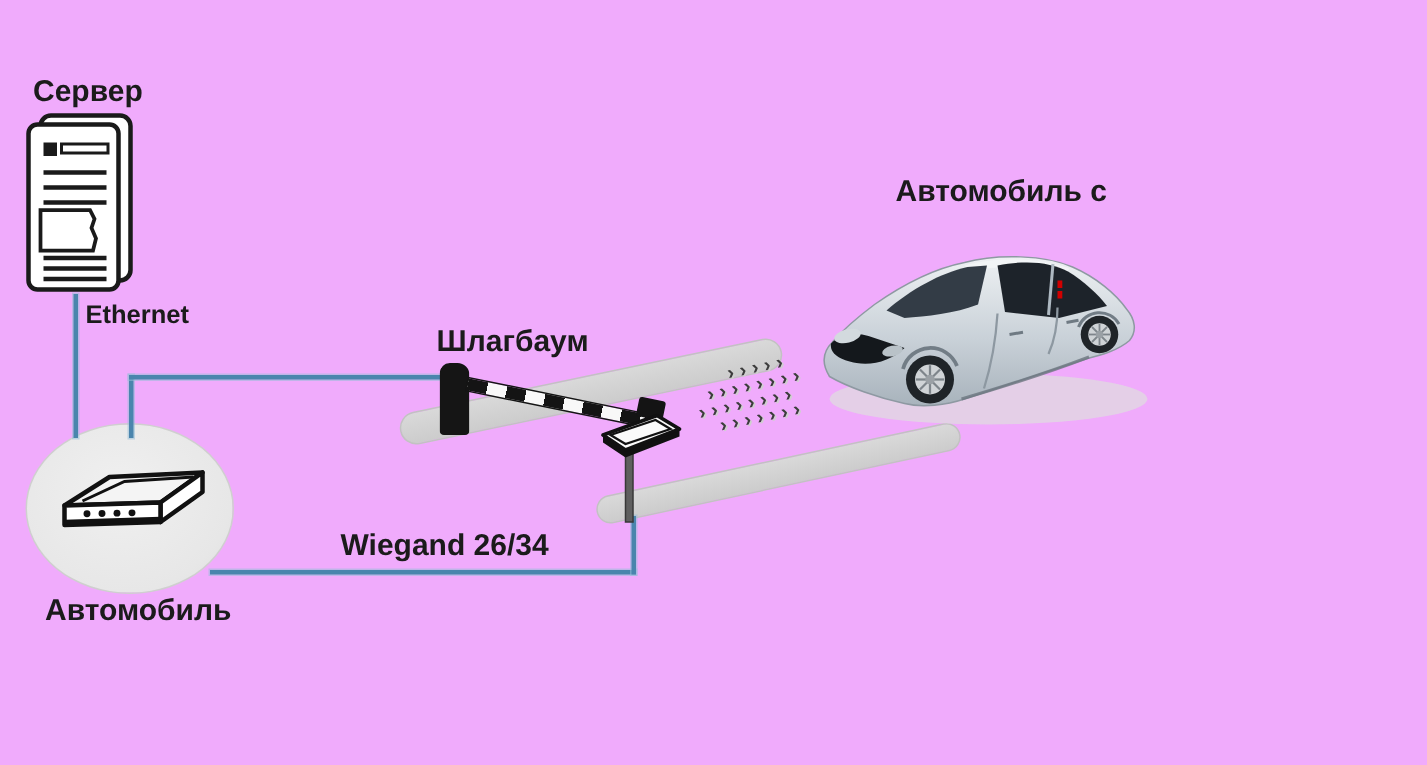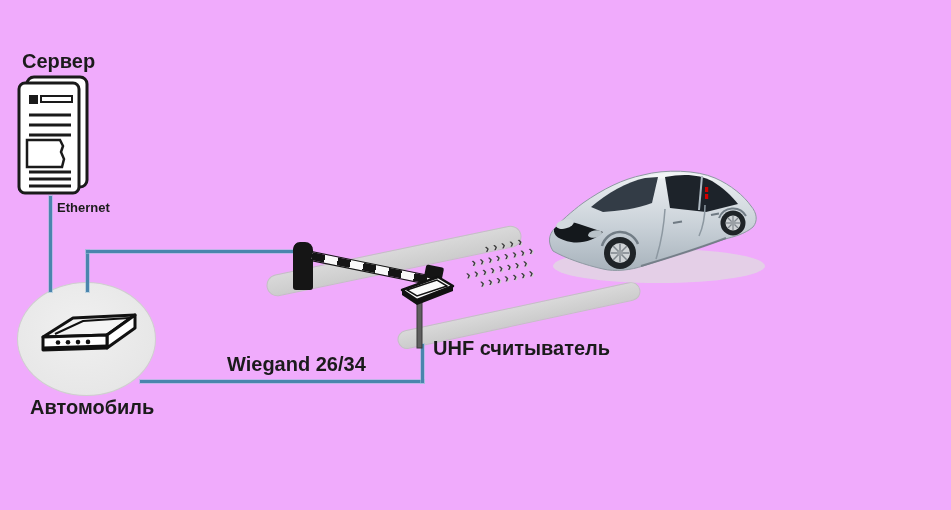--- a/index.html
+++ b/index.html
@@ -38,21 +38,21 @@
     position:absolute;left:17px;top:282px;width:137px;height:112px;border-radius:50%;
     background:radial-gradient(ellipse at 45% 40%, #f0f0f0 0%, #e7e7e7 70%, #dedede 100%);
     border:1px solid #cfcfcf;z-index:1;
   }
   svg{position:absolute;overflow:visible;}
   #server-svg{left:12px;top:72px;z-index:3;}
   #controller-svg{left:25px;top:305px;z-index:3;}
   #reader-svg{left:396px;top:272px;z-index:3;}
   #car-svg{left:545px;top:165px;z-index:3;}
   #server-label{left:22px;top:50px;}
-  #ethernet-label{left:57px;top:200px;font-size:13px;}
+  #ethernet-label{left:57px;top:200px;font-size:17px;}
   #controller-label{left:30px;top:396px;}
   #barrier-label{left:291px;top:217px;}
   #wiegand-label{left:227px;top:353px;}
   #reader-label{left:433px;top:337px;z-index:4;}
   #car-label{left:597px;top:117px;line-height:22px;white-space:normal;width:170px;}
   #eth-cable{left:49px;top:196px;width:3px;height:96px;}
   #barrier-cable-v{left:86px;top:250px;width:3px;height:42px;}
   #barrier-cable-h{left:86px;top:250px;width:210px;height:3px;}
   #wiegand-cable-h{left:140px;top:380px;width:284px;height:3px;}
   #wiegand-cable-v{left:421px;top:344px;width:3px;height:39px;}
@@ -64,24 +64,24 @@
   .wr1{margin-left:24px;} .wr2{margin-left:8px;} .wr3{margin-left:0px;} .wr4{margin-left:12px;}
 </style>
 </head>
 <body>
 
 <div id="canvas">
 
   <div class="lbl" id="server-label">Сервер</div>
   <div class="lbl" id="ethernet-label">Ethernet</div>
   <div class="lbl" id="controller-label">Автомобиль</div>
+  <div class="lbl" id="barrier-label">Шлагбаум</div>
   <div class="lbl" id="wiegand-label">Wiegand 26/34</div>
-  <div class="lbl" id="reader-label">UHF считыватель</div>
   <div class="lbl" id="car-label">
-    <br>
+    <span>Автомобиль с</span><br>
   </div>
 
   <div class="cable" id="eth-cable"></div>
   <div class="cable" id="barrier-cable-v"></div>
   <div class="cable" id="barrier-cable-h"></div>
   <div class="cable" id="wiegand-cable-h"></div>
   <div class="cable" id="wiegand-cable-v"></div>
 
   <div class="road" id="road-upper"></div>
   <div class="road" id="road-lower"></div>

